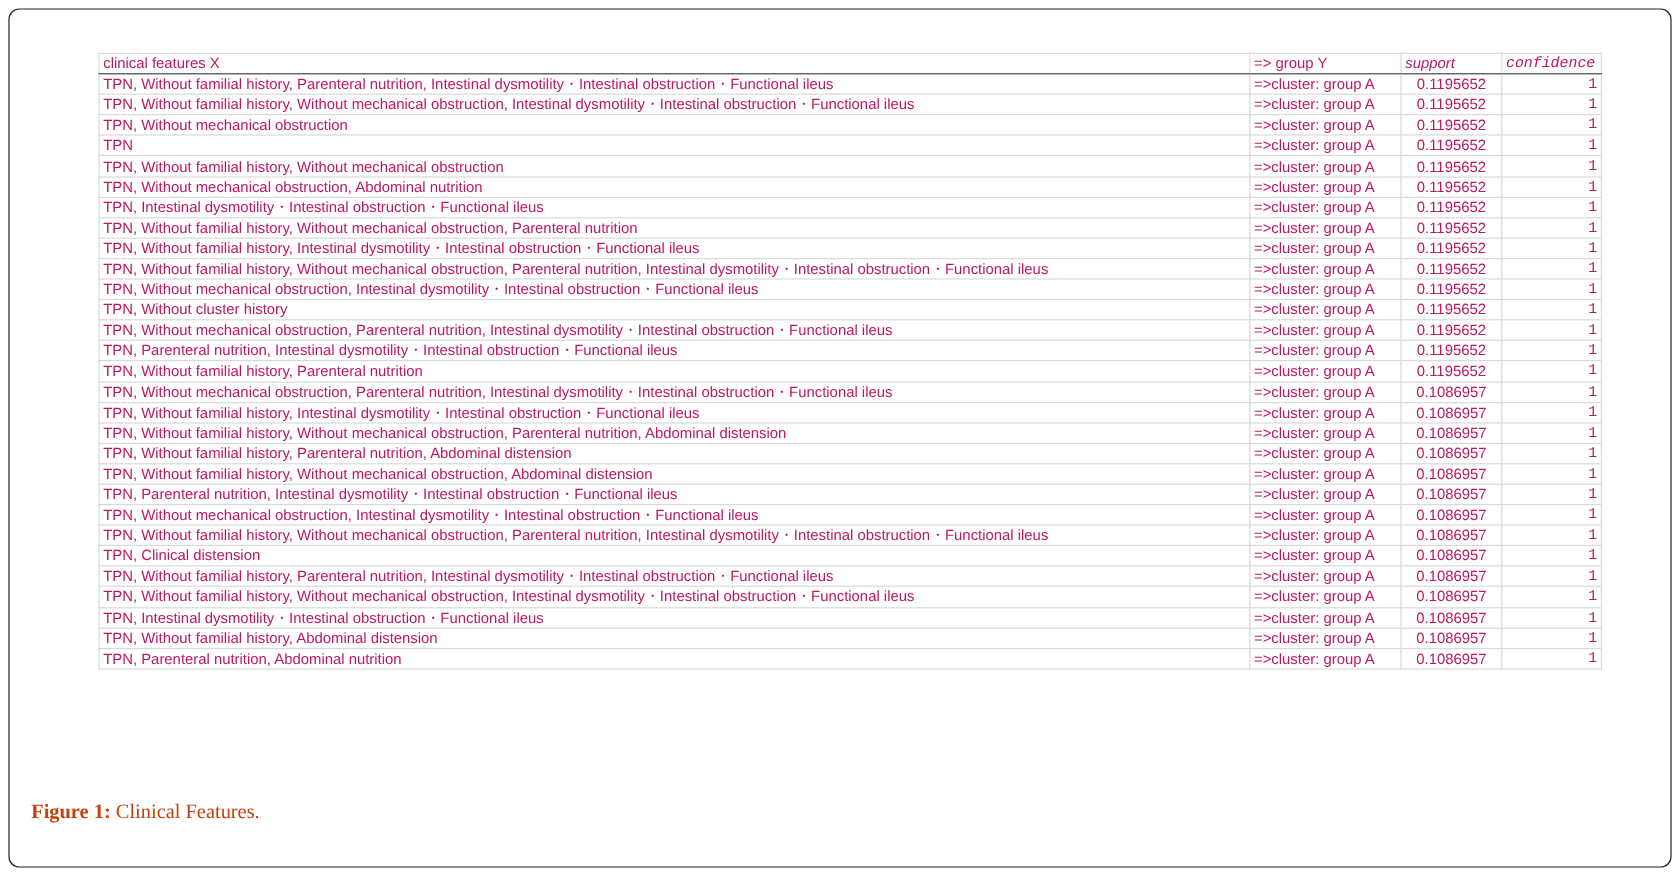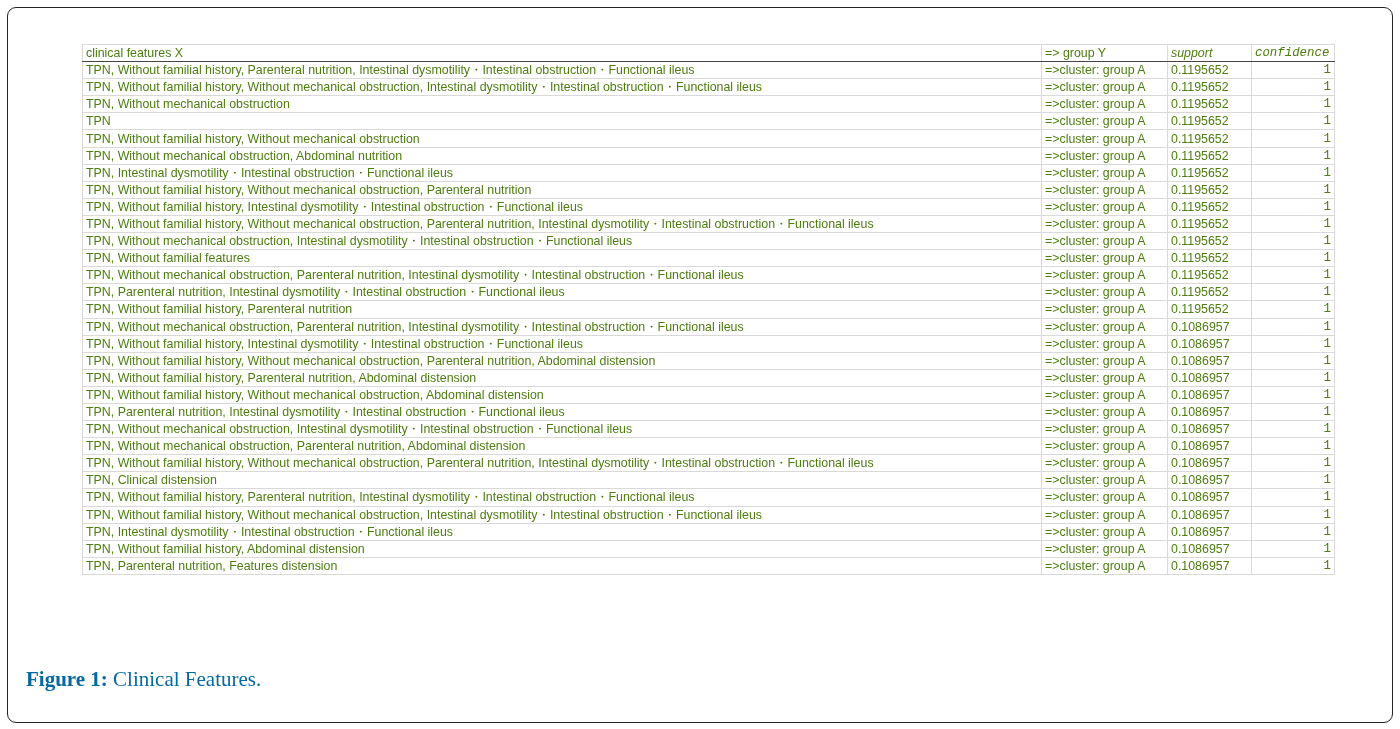--- a/index.html
+++ b/index.html
@@ -26,21 +26,21 @@
     }
     .table-wrap {
       position: absolute;
       left: 74px;
       top: 36px;
     }
     table.rules {
       border-collapse: collapse;
       font-family: "Liberation Sans", sans-serif;
       font-size: 12.4px;
-      color: #4d7c0f;
+      color: #be185d;
       table-layout: fixed;
     }
     table.rules td, table.rules th {
       border: 1px solid #d9d9d9;
       height: 17.1px;
       padding: 0 3px;
       line-height: 16px;
       white-space: nowrap;
       overflow: hidden;
       font-weight: normal;
@@ -49,29 +49,29 @@
     table.rules th {
       text-align: left;
       border-bottom: 1.5px solid #444;
     }
     th.col-x, td.col-x { width: 959px; }
     th.col-y, td.col-y { width: 126px; }
     th.col-s, td.col-s { width: 84px; }
     th.col-c, td.col-c { width: 83px; font-family: Liberation Mono, monospace; }
     th.col-y { padding-left: 6px; }
     th.col-s, th.col-c { font-style: italic; }
-    td.col-s { text-align: left; padding-left: 13px; }
+    td.col-s { text-align: center; padding-left: 13px; }
     td.col-c { text-align: right; padding-right: 4px; }
     .caption {
       position: absolute;
       left: 18px;
       top: 659px;
       font-family: "Liberation Serif", serif;
-      font-size: 21px;
-      color: #0369a1;
+      font-size: 17px;
+      color: #c2410c;
     }
     .caption .label {
       font-weight: bold;
     }
   </style>
 </head>
 <body>
 
 <div class="frame">
   <div class="table-wrap">
@@ -145,21 +145,21 @@
             <td class="col-s">0.1195652</td>
             <td class="col-c">1</td>
           </tr>
           <tr>
             <td class="col-x">TPN, Without mechanical obstruction, Intestinal dysmotility・Intestinal obstruction・Functional ileus</td>
             <td class="col-y">=&gt;cluster: group A</td>
             <td class="col-s">0.1195652</td>
             <td class="col-c">1</td>
           </tr>
           <tr>
-            <td class="col-x">TPN, Without familial features</td>
+            <td class="col-x">TPN, Without cluster history</td>
             <td class="col-y">=&gt;cluster: group A</td>
             <td class="col-s">0.1195652</td>
             <td class="col-c">1</td>
           </tr>
           <tr>
             <td class="col-x">TPN, Without mechanical obstruction, Parenteral nutrition, Intestinal dysmotility・Intestinal obstruction・Functional ileus</td>
             <td class="col-y">=&gt;cluster: group A</td>
             <td class="col-s">0.1195652</td>
             <td class="col-c">1</td>
           </tr>
@@ -211,26 +211,20 @@
             <td class="col-s">0.1086957</td>
             <td class="col-c">1</td>
           </tr>
           <tr>
             <td class="col-x">TPN, Without mechanical obstruction, Intestinal dysmotility・Intestinal obstruction・Functional ileus</td>
             <td class="col-y">=&gt;cluster: group A</td>
             <td class="col-s">0.1086957</td>
             <td class="col-c">1</td>
           </tr>
           <tr>
-            <td class="col-x">TPN, Without mechanical obstruction, Parenteral nutrition, Abdominal distension</td>
-            <td class="col-y">=&gt;cluster: group A</td>
-            <td class="col-s">0.1086957</td>
-            <td class="col-c">1</td>
-          </tr>
-          <tr>
             <td class="col-x">TPN, Without familial history, Without mechanical obstruction, Parenteral nutrition, Intestinal dysmotility・Intestinal obstruction・Functional ileus</td>
             <td class="col-y">=&gt;cluster: group A</td>
             <td class="col-s">0.1086957</td>
             <td class="col-c">1</td>
           </tr>
           <tr>
             <td class="col-x">TPN, Clinical distension</td>
             <td class="col-y">=&gt;cluster: group A</td>
             <td class="col-s">0.1086957</td>
             <td class="col-c">1</td>
@@ -253,21 +247,21 @@
             <td class="col-s">0.1086957</td>
             <td class="col-c">1</td>
           </tr>
           <tr>
             <td class="col-x">TPN, Without familial history, Abdominal distension</td>
             <td class="col-y">=&gt;cluster: group A</td>
             <td class="col-s">0.1086957</td>
             <td class="col-c">1</td>
           </tr>
           <tr>
-            <td class="col-x">TPN, Parenteral nutrition, Features distension</td>
+            <td class="col-x">TPN, Parenteral nutrition, Abdominal nutrition</td>
             <td class="col-y">=&gt;cluster: group A</td>
             <td class="col-s">0.1086957</td>
             <td class="col-c">1</td>
           </tr>
         </tbody>
     </table>
   </div>
 
   <div class="caption">
     <span class="label">Figure 1:</span><span> Clinical Features.</span>

